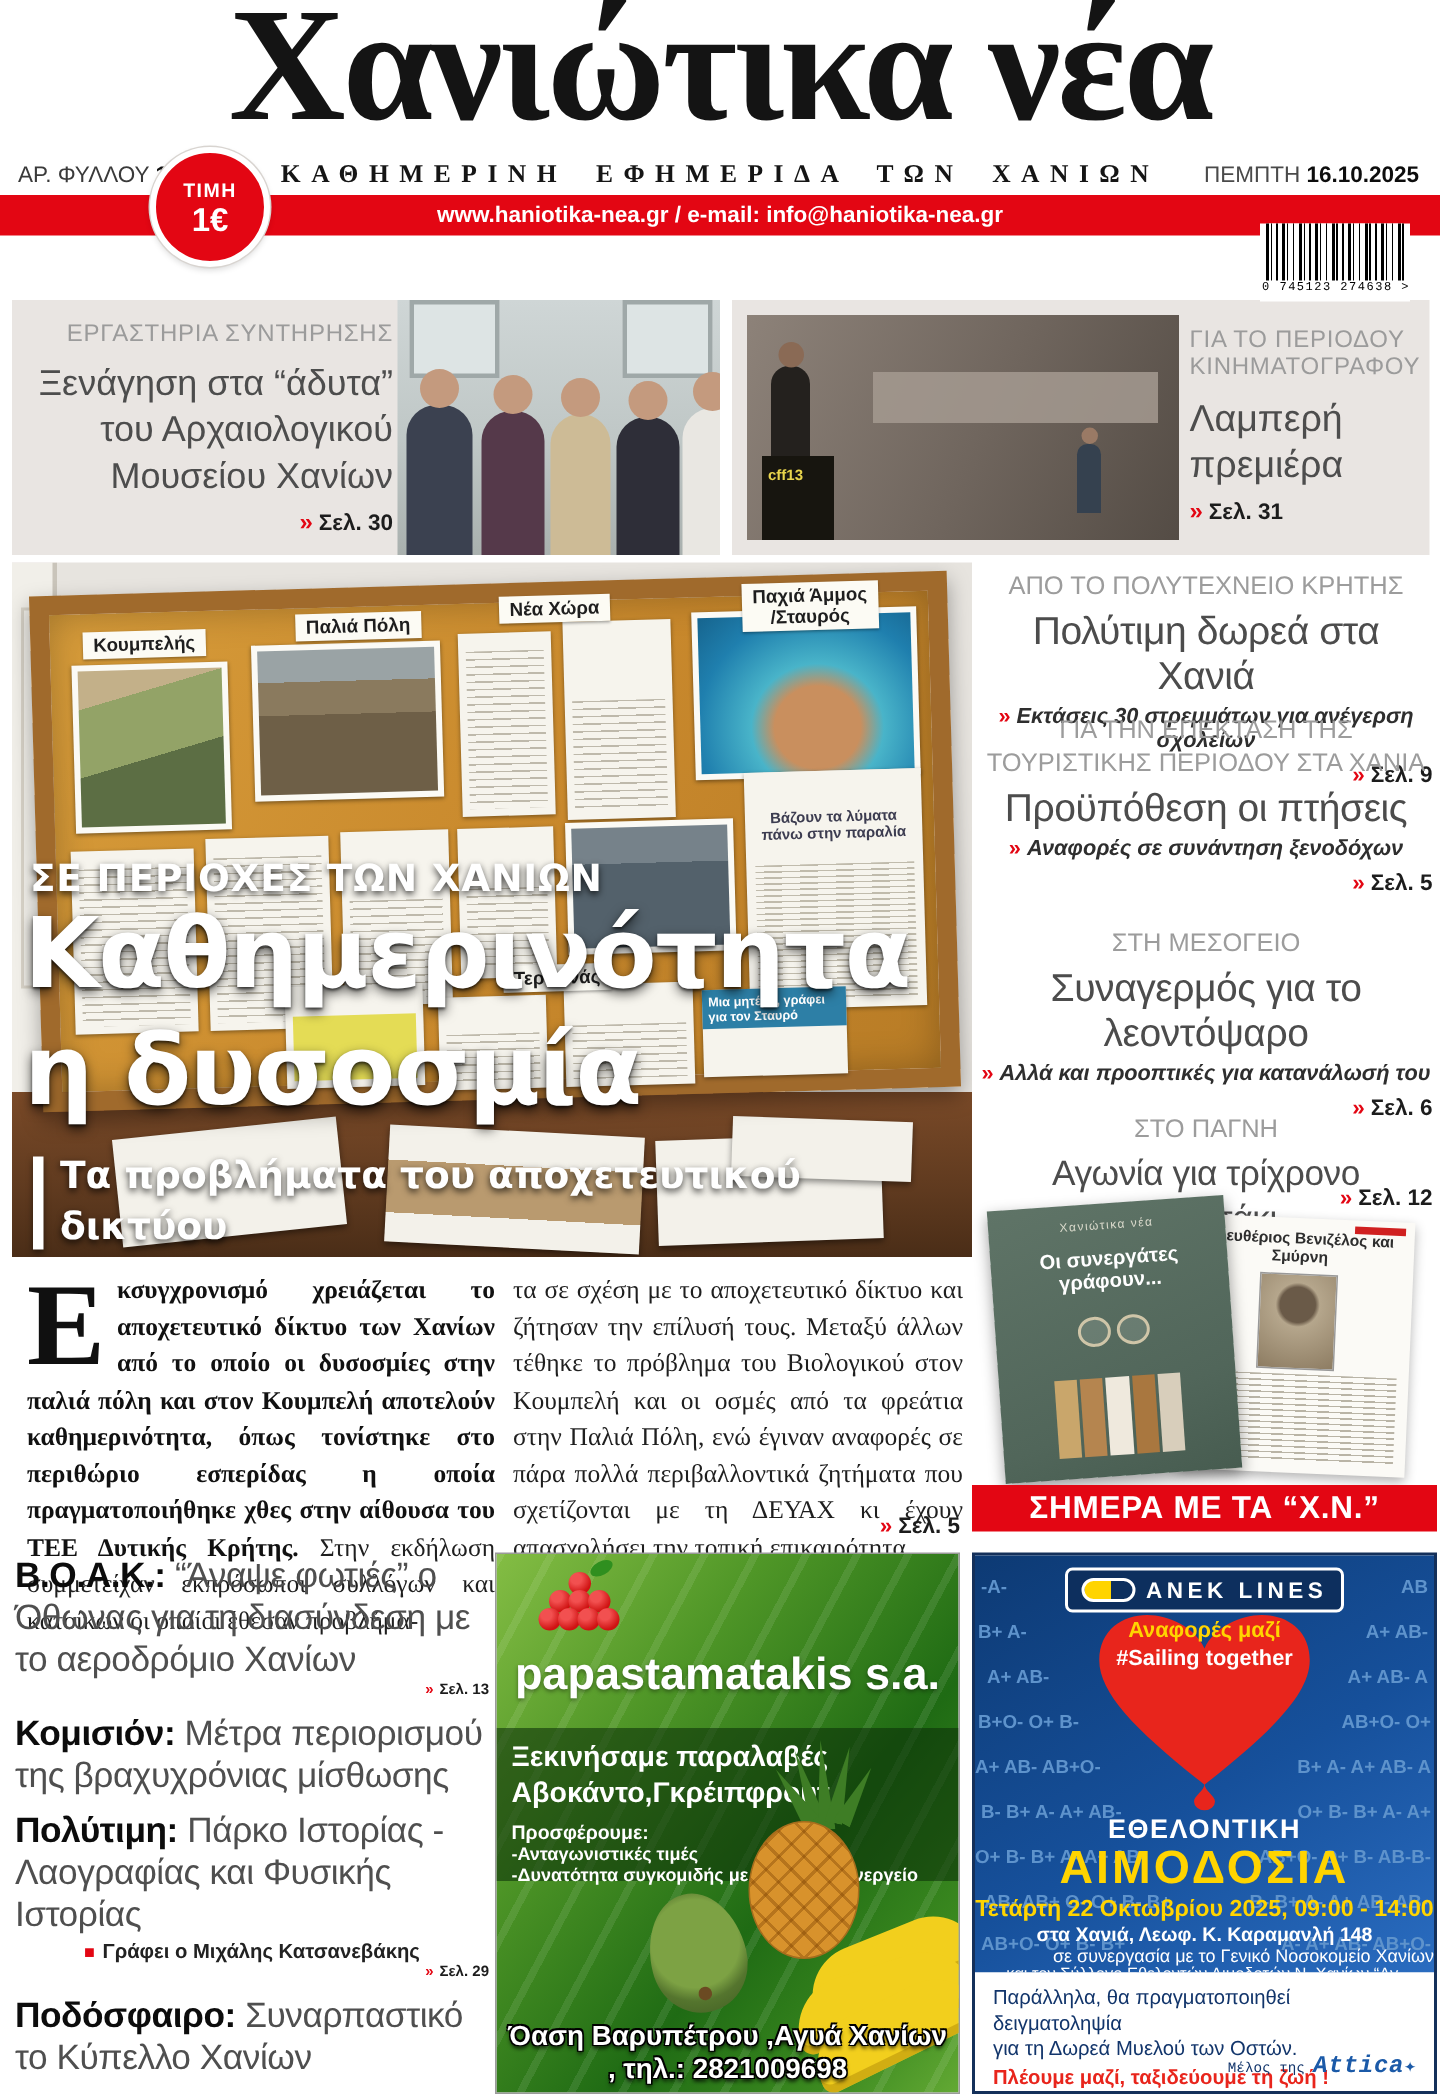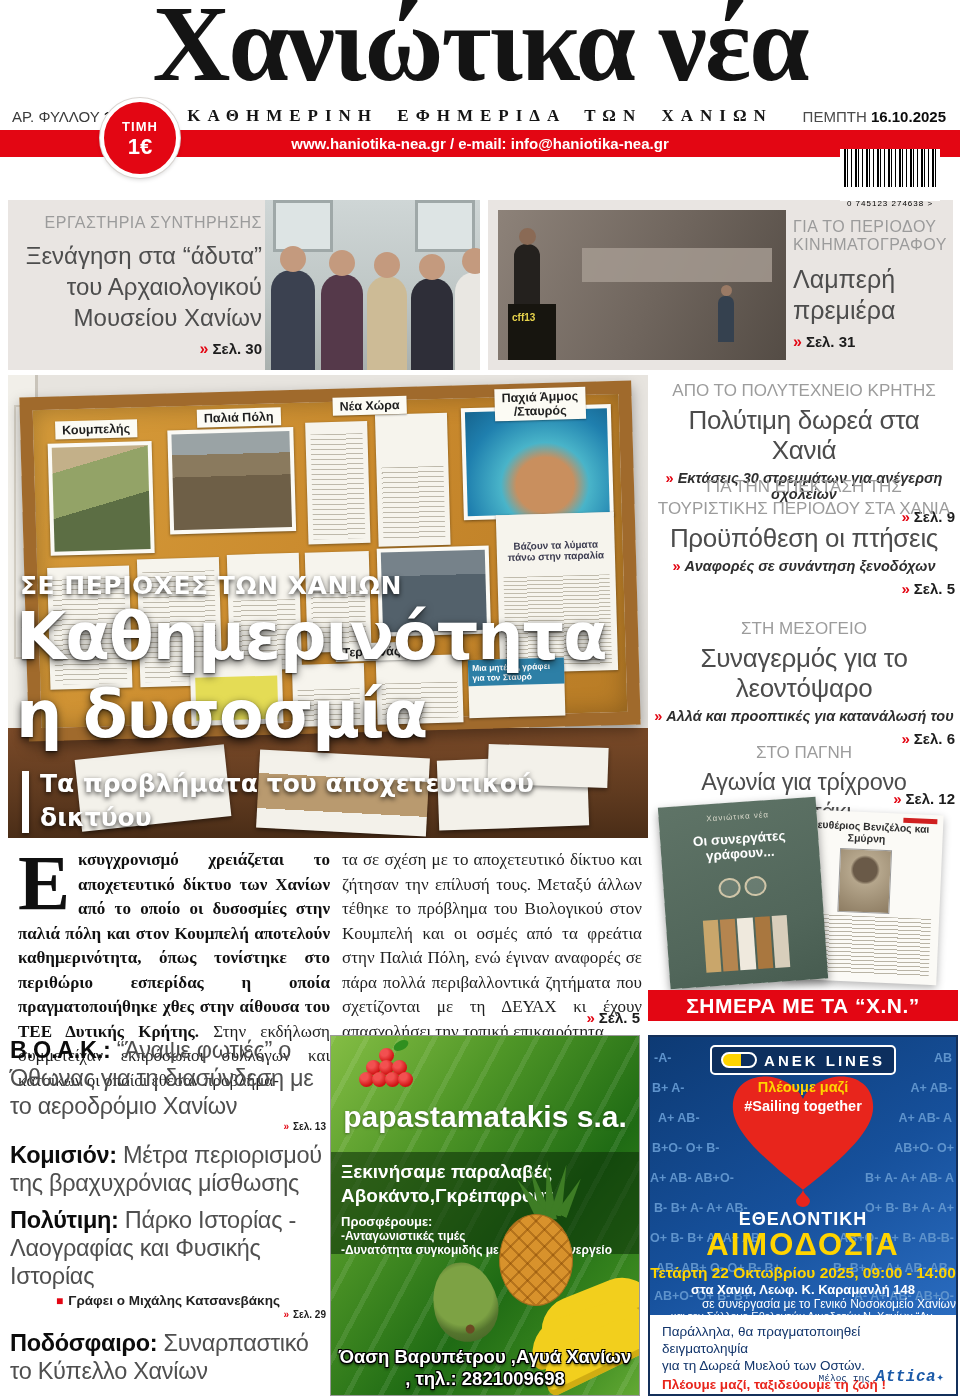--- a/index.html
+++ b/index.html
@@ -21,21 +21,21 @@
   .redbar { position:absolute; top:130px; left:0; width:960px; height:27px; background:#e30613; }
   .contact { display:block; text-align:center; font-weight:bold; font-size:15px; color:#fff; line-height:27px; }
   .price-badge { position:absolute; top:98px; left:100px; width:80px; height:80px; border-radius:50%;
     background:#e30613; border:4px solid #fff; box-shadow:0 0 0 1px #d8d4d0, 0 2px 4px rgba(0,0,0,.15);
     color:#fff; text-align:center; z-index:6; }
   .price-label { margin-top:17px; font-size:13px; font-weight:bold; letter-spacing:1px; }
   .price-value { font-size:22px; font-weight:bold; }
   .barcode { position:absolute; top:149px; right:20px; width:100px; height:52px; background:#fff; z-index:5; }
   .bars { height:38px; margin:0 4px;
     background:repeating-linear-gradient(90deg,#000 0 2px,#fff 2px 3px,#000 3px 4px,#fff 4px 7px,#000 7px 8px,#fff 8px 11px); }
-  .bar-digits { text-align:center; font-family:Liberation Sans, sans-serif; font-size:8px; color:#000; letter-spacing:1px;margin-top:12px; }
+  .bar-digits { text-align:right; font-family:Liberation Mono, monospace; font-size:8px; color:#000; letter-spacing:1px; }
 
   
   .tbox { position:absolute; top:200px; height:170px; background:#e9e5e2; }
   .tbox-left { left:8px; width:472px; }
   .tbox-right { left:488px; width:465px; }
   .kicker { color:#9b9b9b; font-size:16px; letter-spacing:.5px; }
   .tbox-left .txt { position:absolute; left:10px; top:14px; width:244px; text-align:right; }
   .tbox-left .hl { margin-top:8px; font-size:24px; line-height:31px; color:#4d4d4d; }
   .tbox-right .txt { position:absolute; right:12px; top:18px; width:148px; text-align:left; }
   .tbox-right .hl { margin-top:10px; font-size:25px; line-height:31px; color:#4d4d4d; }
@@ -503,21 +503,21 @@
       <span class="bt">A- A+ AB- AB+O-</span>
       <div class="anek-logo">
         <div class="anek-pill"></div>
         <div class="anek-logo-text">ANEK LINES</div>
       </div>
       <div class="heart-wrap">
         <svg width="160" height="118" viewBox="0 0 100 74">
             <path d="M50 72 C22 50 6 34 6 20 C6 7 16 1 26 1 C35 1 46 6 50 15 C54 6 65 1 74 1 C84 1 94 7 94 20 C94 34 78 50 50 72 Z" fill="#e8251c"></path>
           </svg>
       </div>
-      <div class="heart-l1">Πλέουμε μαζί</div>
+      <div class="heart-l1">Αναφορές μαζί</div>
       <div class="heart-l2">#Sailing together</div>
       <div class="drop-wrap">
         <svg width="14" height="18" viewBox="0 0 14 18">
             <path d="M7 0 C7 5 14 8 14 12 A7 6 0 1 1 0 12 C0 8 7 5 7 0 Z" fill="#e8251c"></path>
           </svg>
       </div>
       <div class="anek-t1">ΕΘΕΛΟΝΤΙΚΗ</div>
       <div class="anek-t2">ΑΙΜΟΔΟΣΙΑ</div>
       <div class="anek-dt">Τετάρτη 22 Οκτωβρίου 2025, 09:00 - 14:00</div>
       <div class="anek-addr">στα Χανιά, Λεωφ. Κ. Καραμανλή 148</div>

